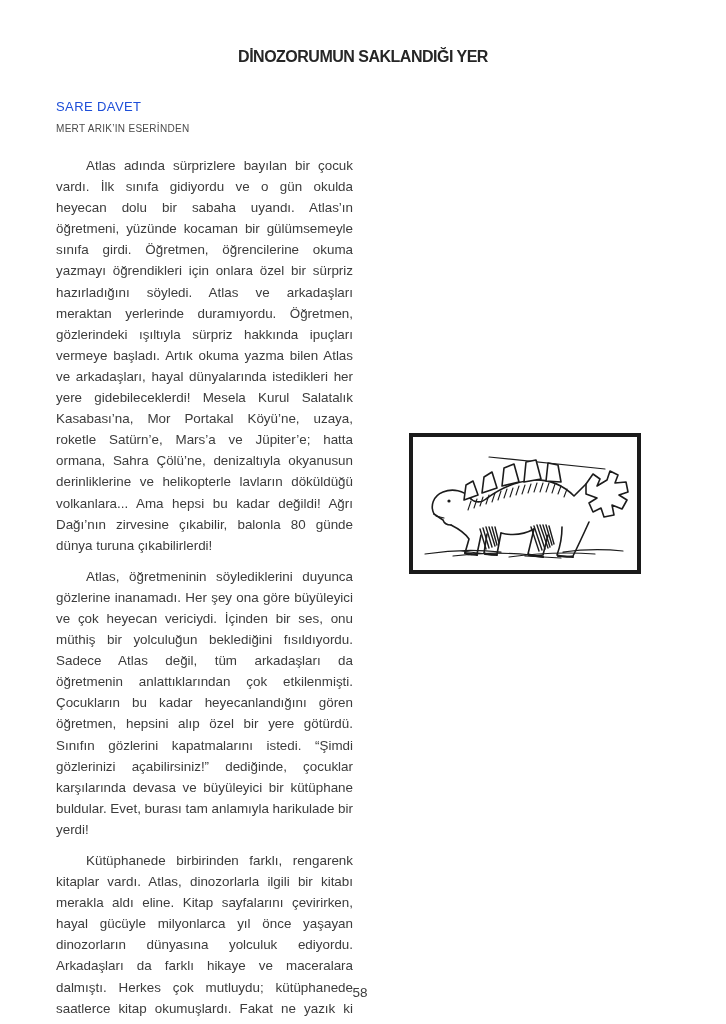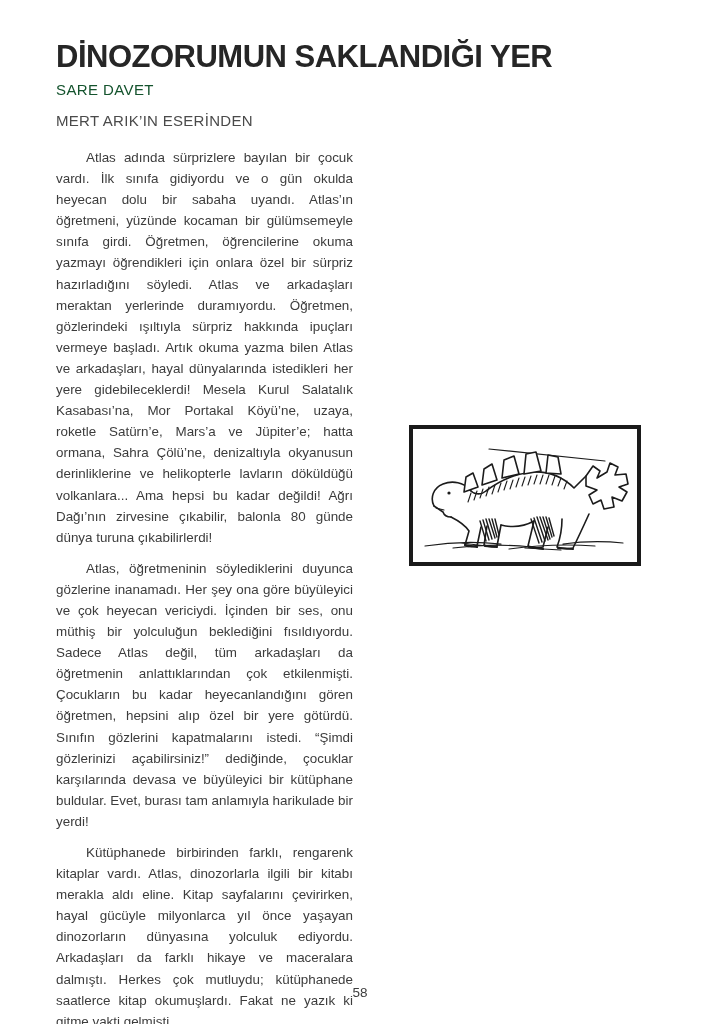--- a/index.html
+++ b/index.html
@@ -12,37 +12,37 @@
     font-family: "Liberation Sans", sans-serif;
     color: #3c3c3c;
   }
   .page {
     width: 726px;
     height: 1024px;
     padding: 42px 56px 0 56px;
     position: relative;
   }
   .story-title {
-    text-align: left;
-    font-size: 31px;
+    text-align: center;
+    font-size: 16px;
     font-weight: bold;
     letter-spacing: -0.5px;
     color: #262626;
     line-height: 30px;
   }
   .author-line {
-    margin-top: 8px;
-    font-size: 15px;
+    margin-top: 25px;
+    font-size: 13px;
     letter-spacing: 0.4px;
-    color: #14532d;
+    color: #1d4ed8;
     line-height: 20px;
   }
   .source-line {
-    margin-top: 14px;
-    font-size: 15px;
+    margin-top: 5px;
+    font-size: 10px;
     letter-spacing: 0.3px;
     color: #4a4a4a;
     line-height: 14px;
   }
   .columns {
     margin-top: 19px;
     display: flex;
     gap: 20px;
   }
   .column { width: 301px; }

